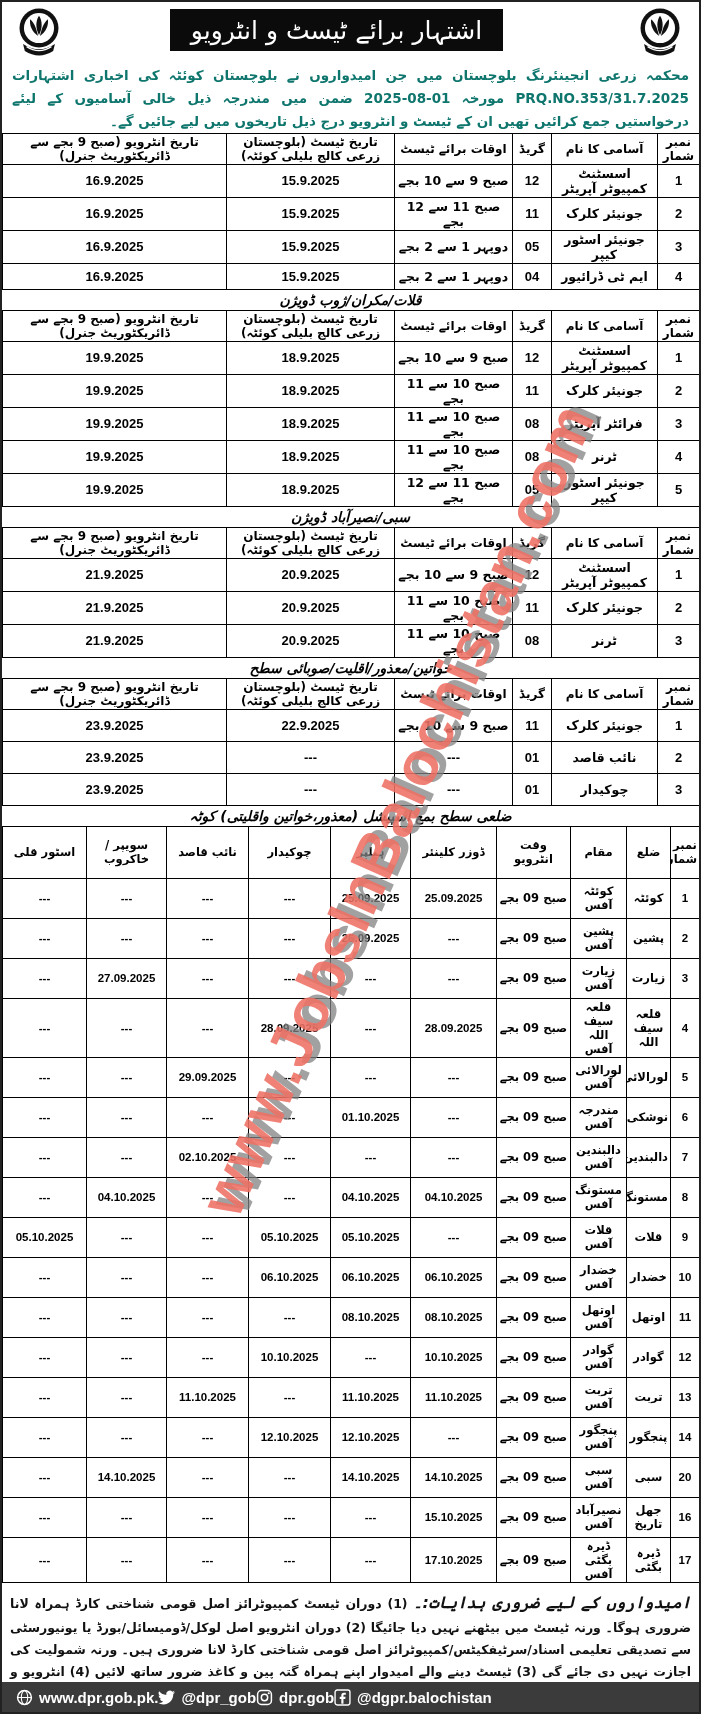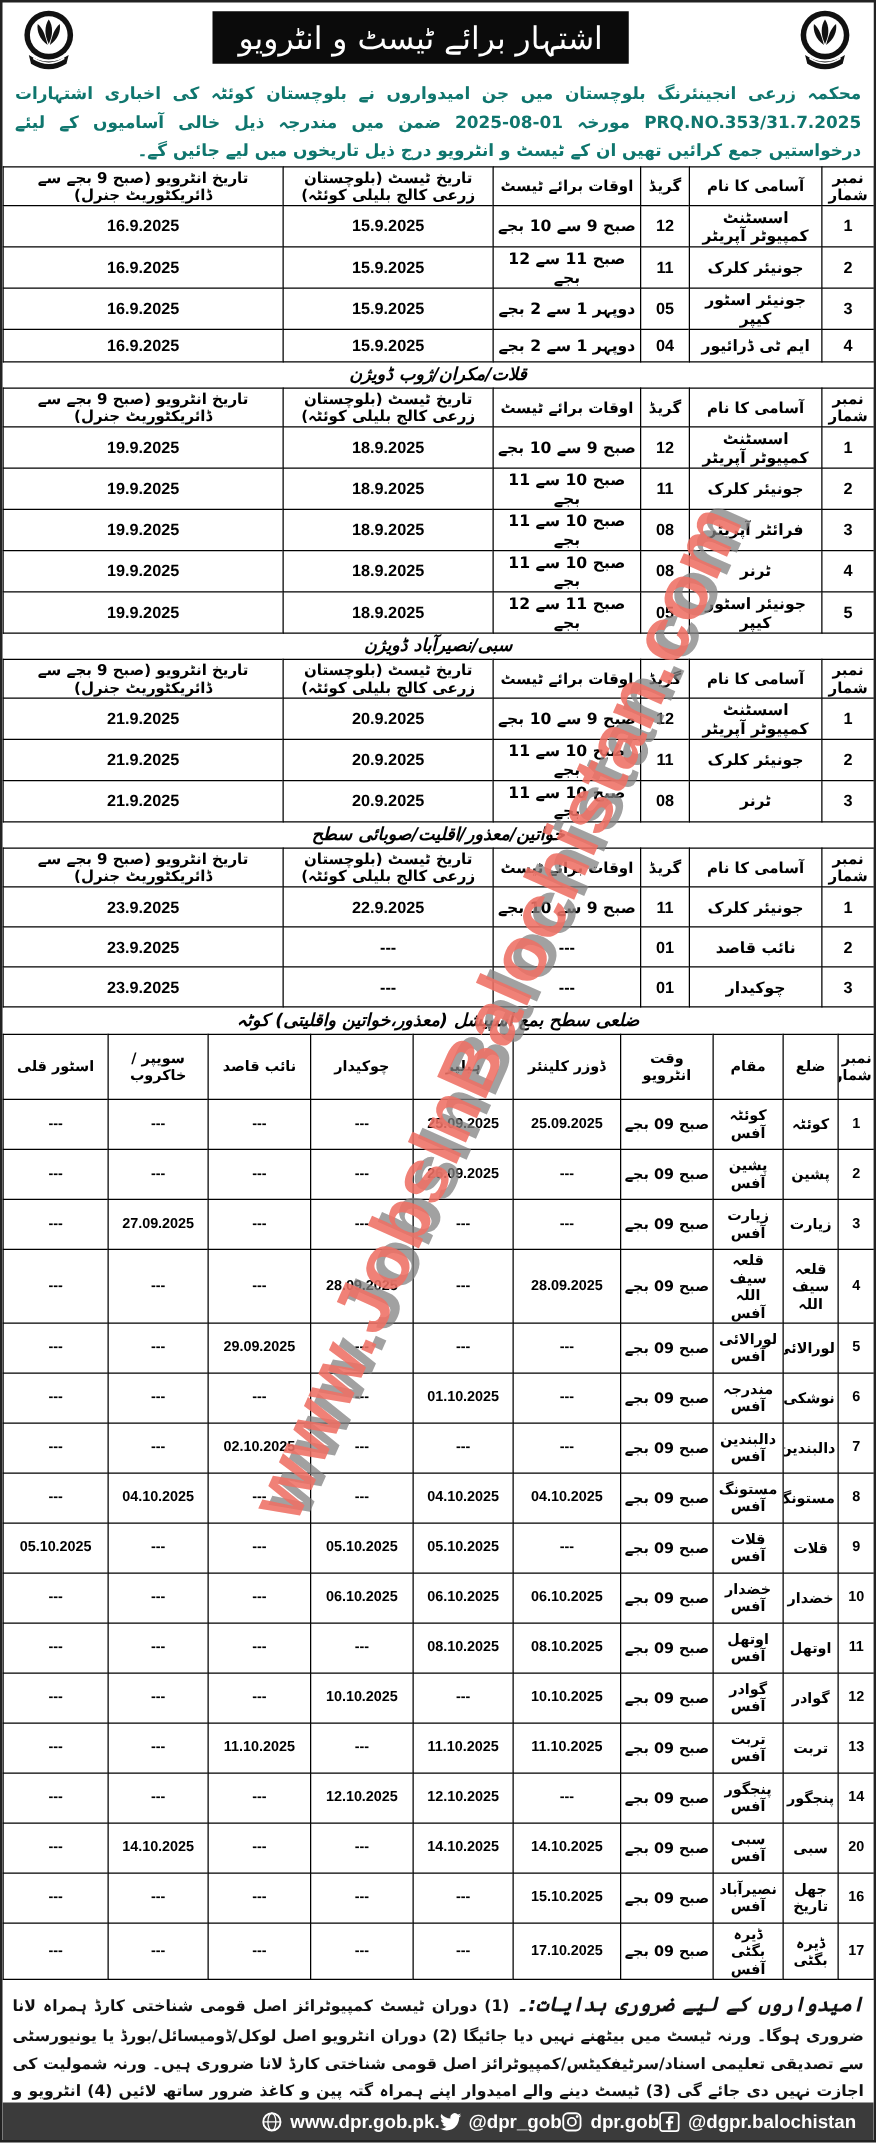--- a/index.html
+++ b/index.html
@@ -43,21 +43,21 @@
   
   .instr {
     direction:rtl; text-align:justify; padding:6px 8px 2px 8px;
     font-size:12.5px; line-height:1.75; color:#111; font-weight:bold;
   }
   .instr .h { font-size:16px; font-weight:bold; letter-spacing:1px;font-style:italic; }
 
   
   .social {
     position:absolute; left:0; right:0; bottom:0; height:30px; background:#3b3b3b;
-    display:flex; align-items:center; justify-content:flex-end; padding:0 14px;
+    display:flex; align-items:center; justify-content:flex-start; padding:0 14px;
   }
   .soc-item { display:flex; align-items:center; gap:6px; color:#fff;
     font-family:"Liberation Sans", sans-serif; font-size:15px; font-weight:bold; }
   .soc-item svg { display:block; }
 
   
   .watermark {
     position:absolute; left:-265px; top:772px; width:1320px; text-align:center;
     transform:rotate(-66deg); transform-origin:center;
     font-family:"Liberation Sans", sans-serif; font-size:62px; font-weight:bold;

